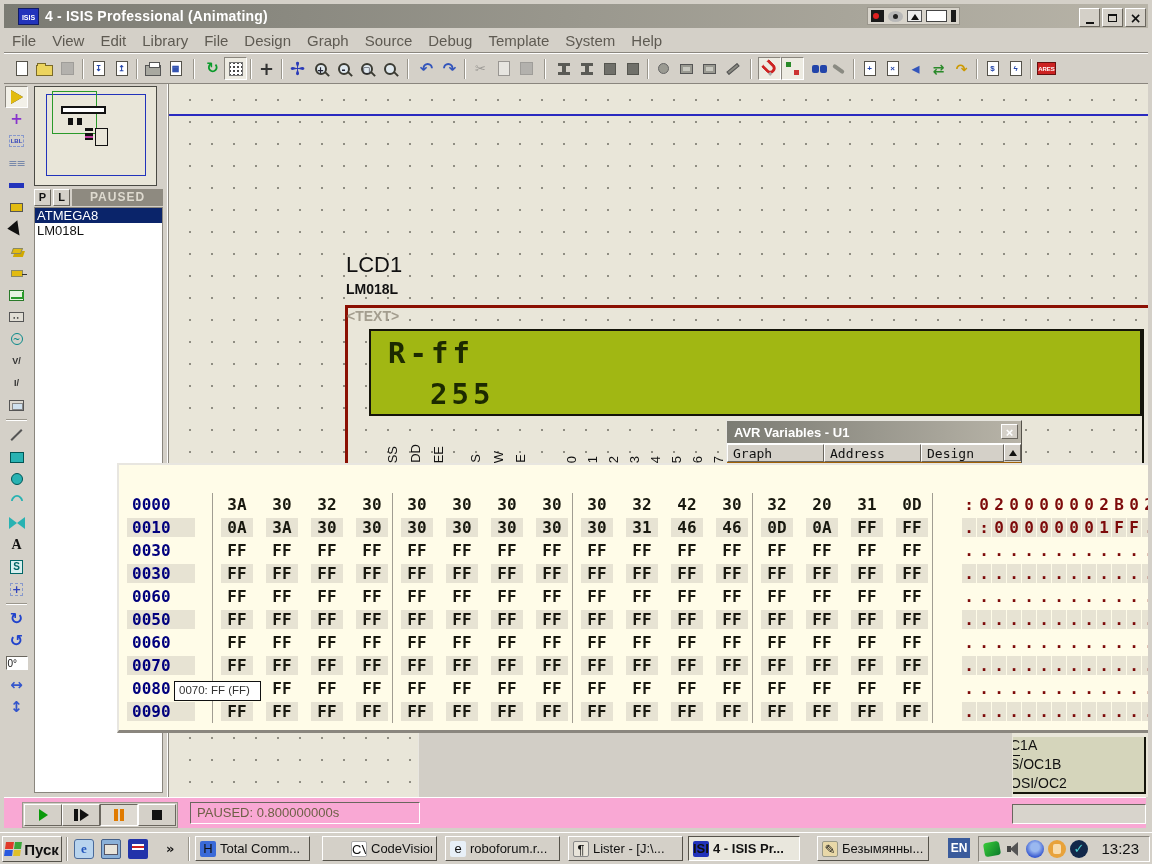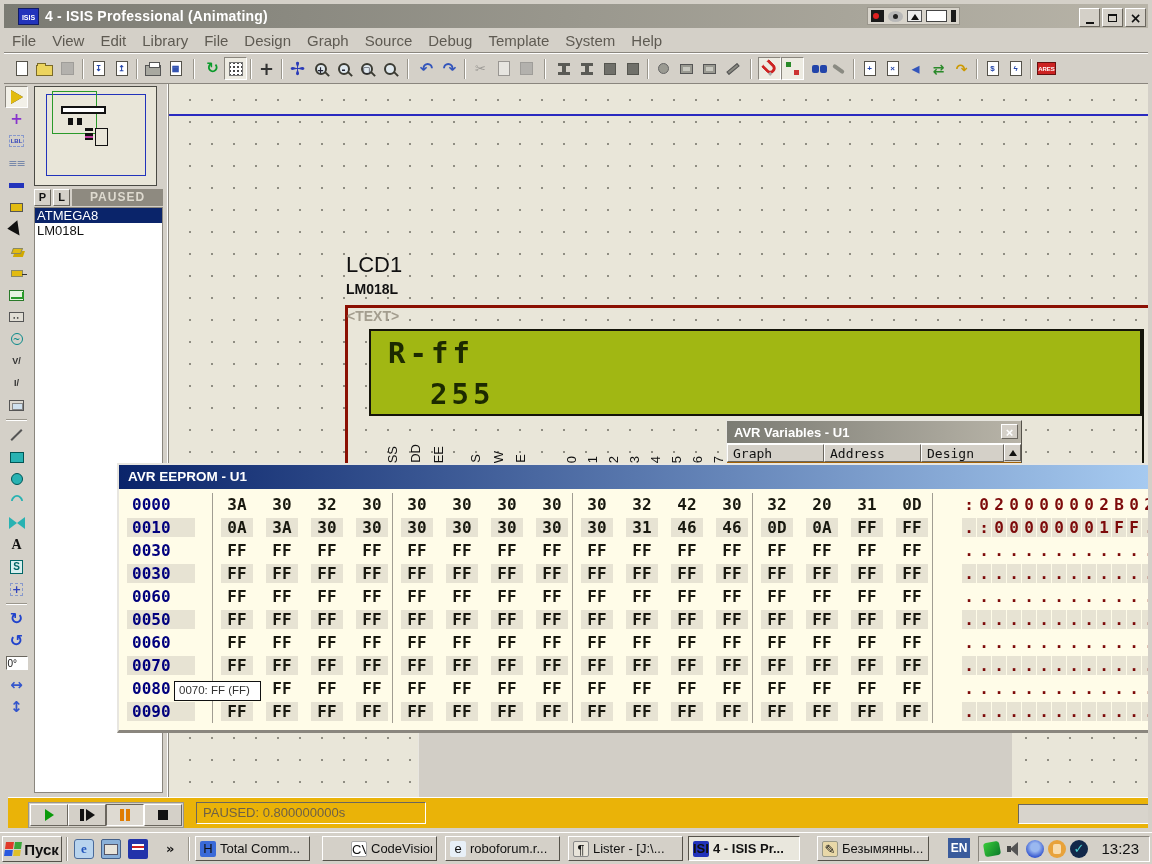--- a/index.html
+++ b/index.html
@@ -122,21 +122,21 @@
 #textmark{position:absolute;left:178px;top:224px;font:bold 14px "Liberation Sans",sans-serif;color:#a39d8e}
 #lcdscreen{position:absolute;left:200px;top:245px;width:773px;height:87px;background:#a1b713;border:2px solid #14140a}
 #lcdl1{position:absolute;left:219px;top:252px;font:bold 29px "DejaVu Sans Mono",monospace;letter-spacing:4px;color:#1c2a00}
 #lcdl2{position:absolute;left:261px;top:293px;font:bold 29px "DejaVu Sans Mono",monospace;letter-spacing:4px;color:#1c2a00}
 #blackright{position:absolute;left:973px;top:245px;width:2px;height:134px;background:#14140a}
 .lcdpin{position:absolute;bottom:334px;font:13px "Liberation Sans",sans-serif;color:#111;writing-mode:vertical-rl;transform:rotate(180deg)}
 #mcu{position:absolute;left:844px;top:653px;width:133px;height:57px;background:#d5d5bb;border-right:2px solid #14140a;border-bottom:2px solid #14140a;overflow:hidden}
 .mcupin{position:absolute;left:-3px;font:14px "Liberation Sans",sans-serif;color:#111;white-space:nowrap}
 #mcu .ovl{position:absolute;left:-3px;top:18px;width:10px;height:1px;background:#111}
 
-#statusbar{left:8px;top:797px;width:1144px;height:31px;background:#eab308;border-top:1px solid #fff}
+#statusbar{left:2px;top:797px;width:1144px;height:31px;background:#f9a8d4;border-top:1px solid #fff}
 #animbox{position:absolute;left:20px;top:4px;display:flex;border:1px solid #9a968c;background:#d4d0c8;padding:1px}
 .ab{width:38px;height:22px;background:#d4d0c8;border:1px solid;border-color:#fff #6a665e #6a665e #fff;display:flex;align-items:center;justify-content:center;gap:2px}
 .ab.pr{border-color:#6a665e #fff #fff #6a665e;background:#dedad2}
 .tri{width:0;height:0;border-left:9px solid #0a9a0a;border-top:6px solid transparent;border-bottom:6px solid transparent}
 .tri.k{border-left-color:#111}
 .bar{width:4px;height:12px;background:#111}
 .bar.o{background:#e07b00}
 .sqr{width:10px;height:10px;background:#111}
 #pausedfld{position:absolute;left:188px;top:4px;width:230px;height:22px;border:1px solid;border-color:#6a665e #fff #fff #6a665e;font:13px/20px "Liberation Sans",sans-serif;color:#6e6046;padding-left:6px}
 #rightfld{position:absolute;left:1010px;top:6px;width:134px;height:20px;border:1px solid;border-color:#6a665e #fff #fff #6a665e;background:#d8d4cc}
@@ -512,20 +512,26 @@
       <span class="lcdpin" style="left: 344px;">E</span>
       <span class="lcdpin" style="left: 395px;">0</span>
       <span class="lcdpin" style="left: 416px;">1</span>
       <span class="lcdpin" style="left: 437px;">2</span>
       <span class="lcdpin" style="left: 458px;">3</span>
       <span class="lcdpin" style="left: 479px;">4</span>
       <span class="lcdpin" style="left: 500px;">5</span>
       <span class="lcdpin" style="left: 521px;">6</span>
       <span class="lcdpin" style="left: 542px;">7</span>
     </div>
+  <div id="mcu">
+      <div class="ovl"></div>
+      <span class="mcupin" style="top: 0px;">C1A</span>
+      <span class="mcupin" style="top: 19px;">S/OC1B</span>
+      <span class="mcupin" style="top: 38px;">OSI/OC2</span>
+    </div>
 </div>
 
 <div class="abs" id="statusbar">
   <div id="animbox">
     <span class="ab">
         <span class="tri"></span>
       </span>
     <span class="ab">
         <span class="bar"></span>
         <span class="tri k"></span>
@@ -551,21 +557,20 @@
   </div>
   <div id="varhdr">
     <span class="vh" style="width:97px">Graph</span>
     <span class="vh" style="width:97px">Address</span>
     <span class="vh" style="flex:1">Design</span>
     <span id="varup"></span>
   </div>
 </div>
 
 <div class="abs" id="eepwin">
-  <div id="eeptitle">AVR EEPROM - U1</div>
   <div id="eeprows">
       <div class="erow">
         <span class="ea">0000</span>
         <span class="eb" style="left: 102px;">3A</span>
         <span class="eb" style="left: 147px;">30</span>
         <span class="eb" style="left: 192px;">32</span>
         <span class="eb" style="left: 237px;">30</span>
         <span class="eb" style="left: 282px;">30</span>
         <span class="eb" style="left: 327px;">30</span>
         <span class="eb" style="left: 372px;">30</span>

